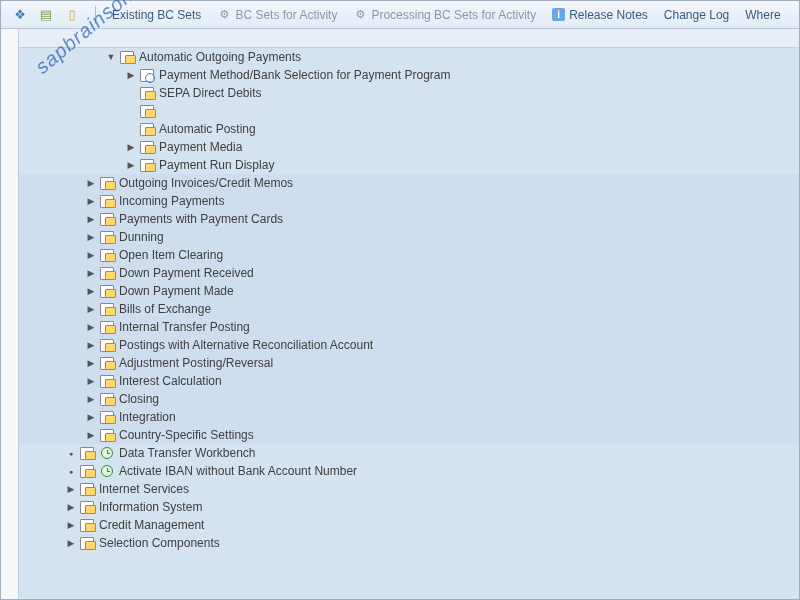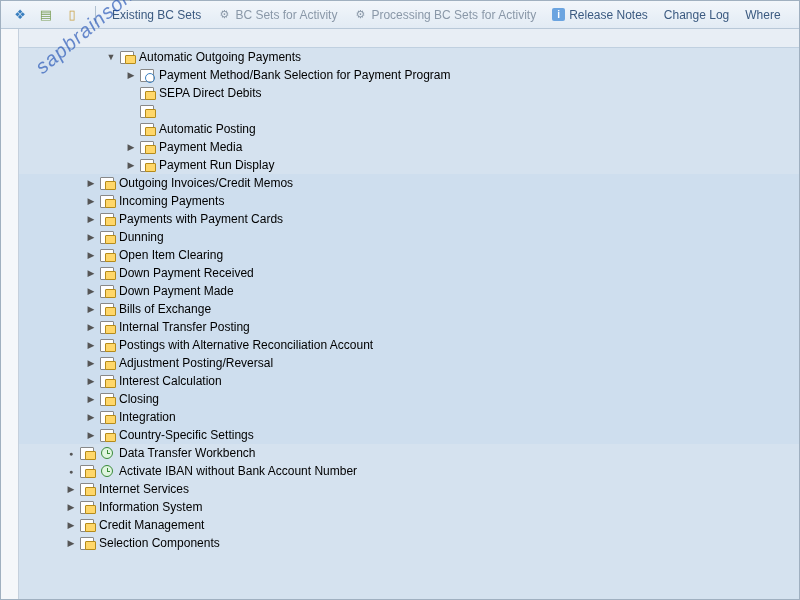--- a/index.html
+++ b/index.html
@@ -138,21 +138,21 @@
     width:12px;height:12px;border:1px solid #3a8a3a;border-radius:50%;
     position:relative;background:#dff5df;
   }
   .clock-ico::before{
     content:"";position:absolute;left:5px;top:2px;width:1px;height:4px;background:#3a8a3a;
   }
   .clock-ico::after{
     content:"";position:absolute;left:5px;top:5px;width:3px;height:1px;background:#3a8a3a;
   }
   .node-label {
-    color: #000000;
+    color: #404040;
     font-size: 12px;
   }
   .watermark {
     position: absolute;
     top: 60px;
     left: 30px;
     font-size: 20px;
     font-style: italic;
     color: rgba(30, 80, 180, 0.65);
     transform: rotate(-40deg);

